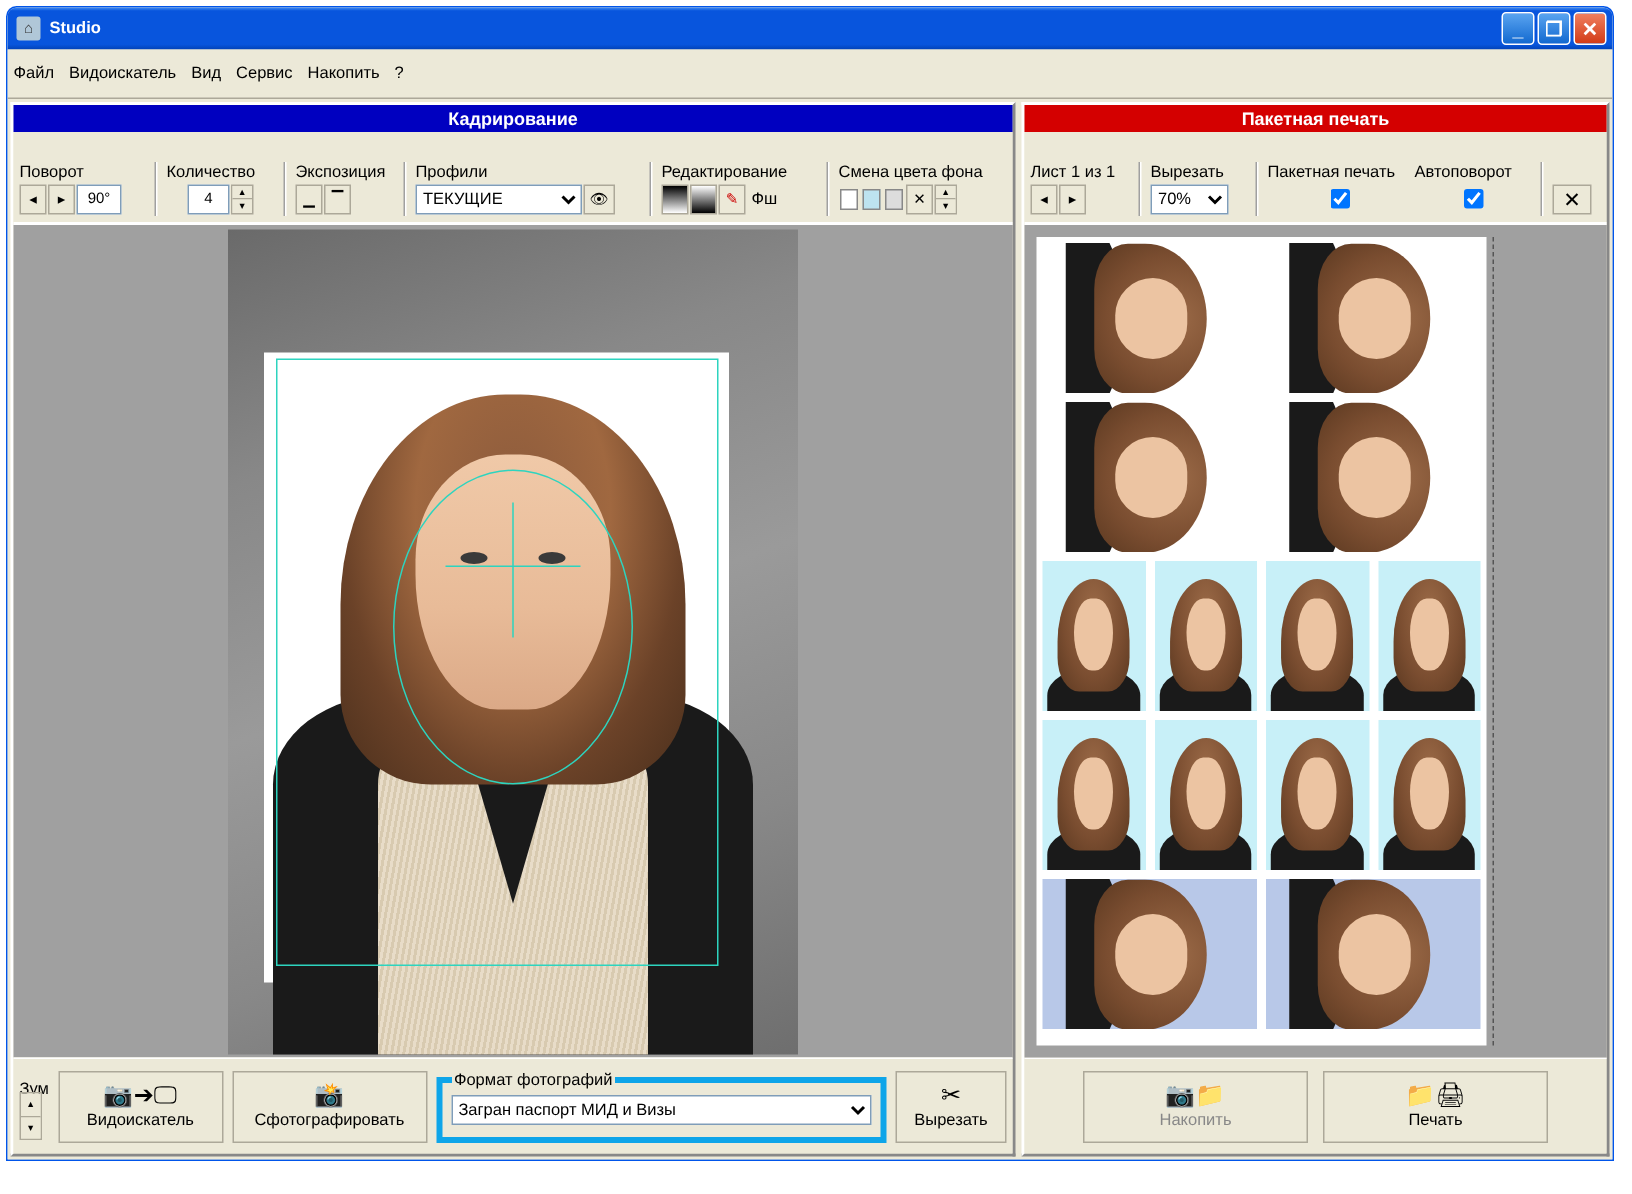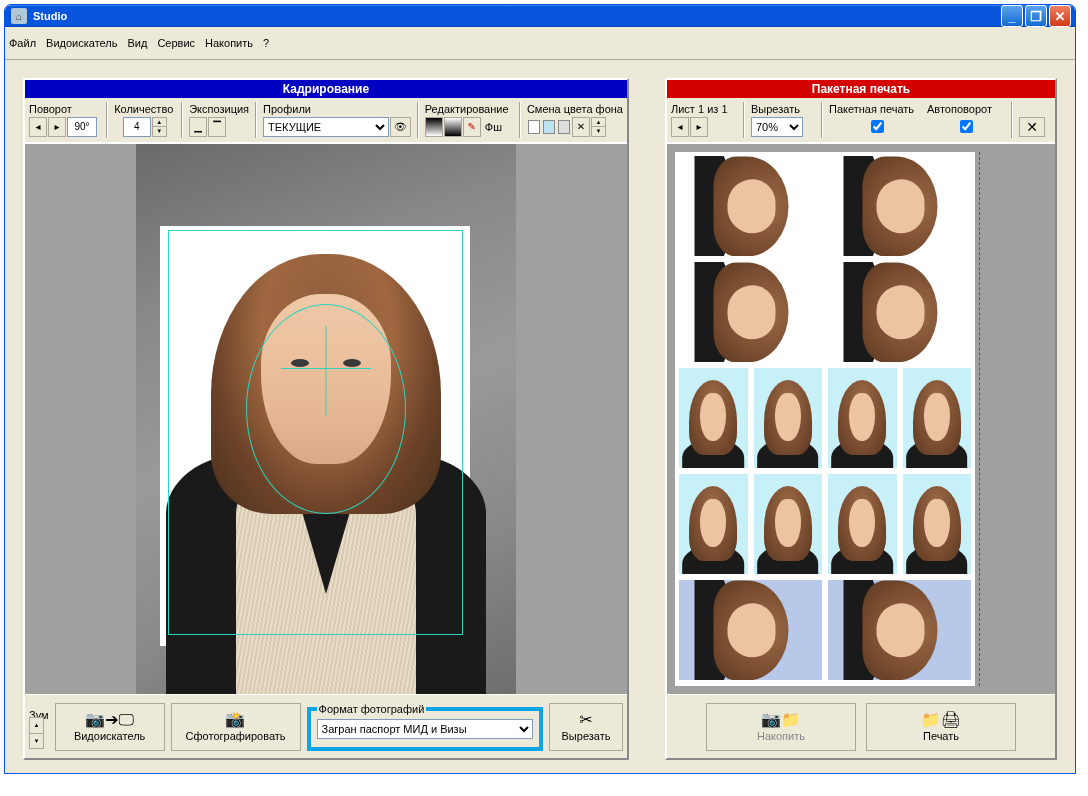--- a/index.html
+++ b/index.html
@@ -66,37 +66,37 @@
   flex: 1;
   display: flex;
   background: #ece9d8;
 }
 .panel {
   display: flex;
   flex-direction: column;
   border: 2px solid #fff;
   border-right-color: #888;
   border-bottom-color: #888;
-  margin: 18px;
+  margin: 2px;
 }
 .panel.left { flex: 1; min-width: 0; }
 .panel.right { width: 392px; }
 .panel-header {
   height: 18px;
   color: #fff;
   font-weight: bold;
   text-align: center;
   line-height: 18px;
   font-size: 12px;
 }
 .panel-header.blue { background: #0000c0; }
 .panel-header.red { background: #d40000; }
 .toolbar {
   background: #ece9d8;
-  padding: 2px 4px 0 4px;
+  padding: 18px 4px 0 4px;
   border-bottom: 2px solid #fff;
 }
 .tb-row { display: flex; align-items: center; gap: 2px; padding: 2px 0 4px 0;}
 .tb-group { display: flex; flex-direction: column; }
 .tb-group > .lbl { font-size: 11px; padding-bottom: 1px; white-space: nowrap;}
 .tb-group > .ctrls { display: flex; align-items: center; gap: 1px; height: 22px;}
 .sep { width: 2px; height: 36px; border-left: 1px solid #a0a0a0; border-right: 1px solid #fff; margin: 0 4px; align-self:stretch;}
 .btn {
   min-width: 18px; height: 20px;
   border: 1px solid #aca899;
@@ -311,21 +311,21 @@
             <div class="lbl">Экспозиция</div>
             <div class="ctrls">
               <div class="btn">▁</div>
               <div class="btn">▔</div>
             </div>
           </div>
           <div class="sep"></div>
           <div class="tb-group" style="width:150px">
             <div class="lbl">Профили</div>
             <div class="ctrls">
-              <select class="combo" style="width:126px">
+              <select class="combo" style="width:111px">
                 <option>ТЕКУЩИЕ</option>
               </select>
               <div class="btn">👁</div>
             </div>
           </div>
           <div class="sep"></div>
           <div class="tb-group" style="width:104px">
             <div class="lbl">Редактирование</div>
             <div class="ctrls">
               <div class="btn" style="background:linear-gradient(#000,#fff);width:18px"></div>

